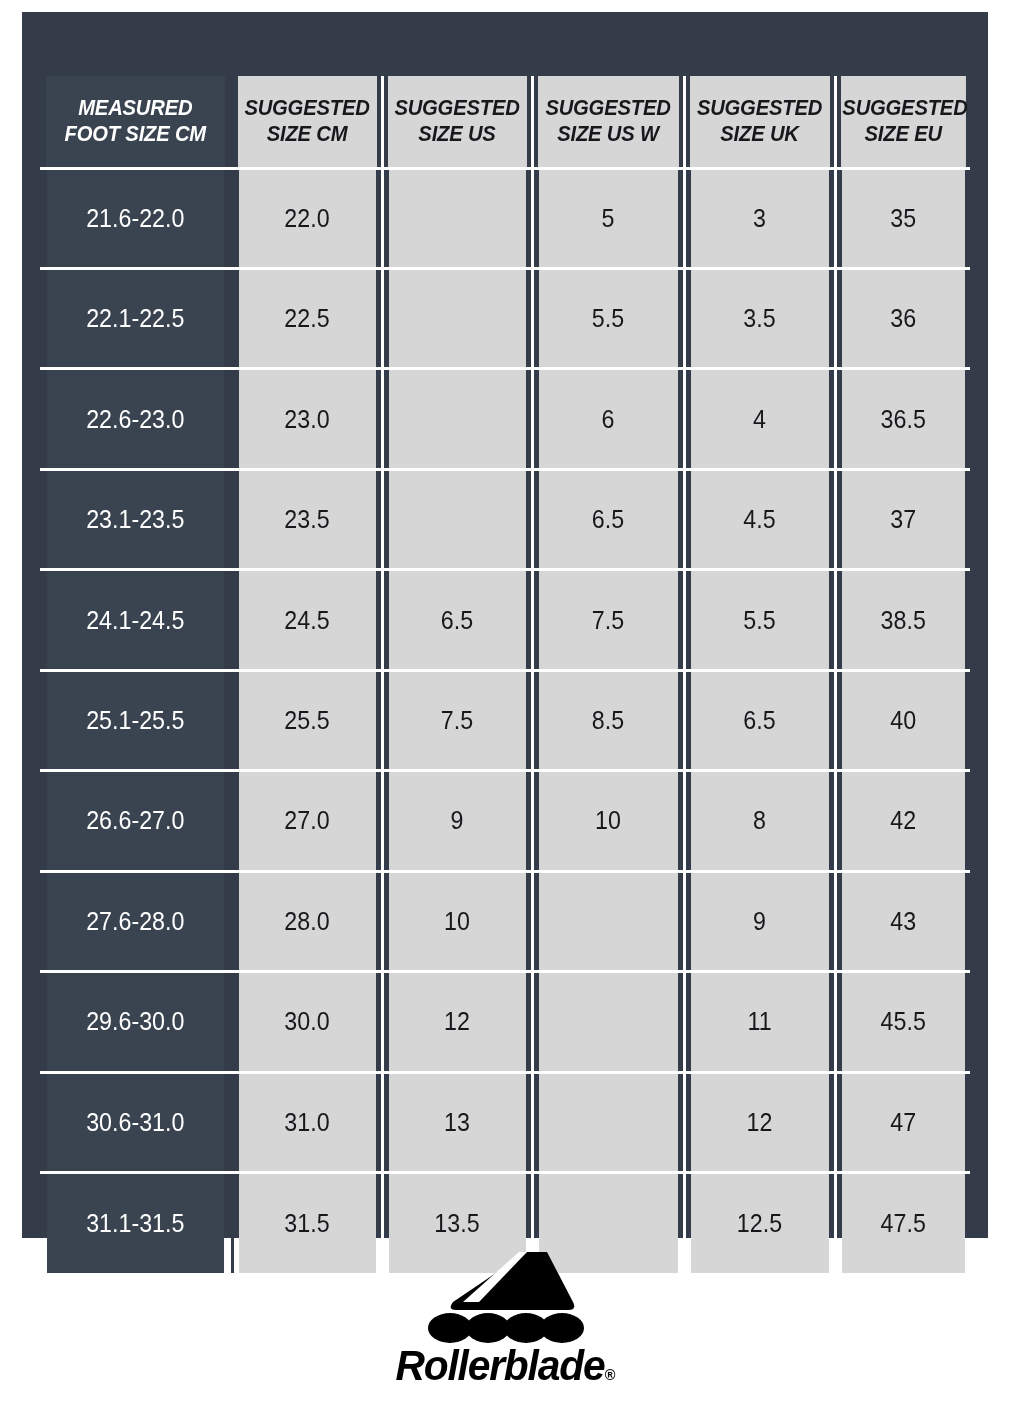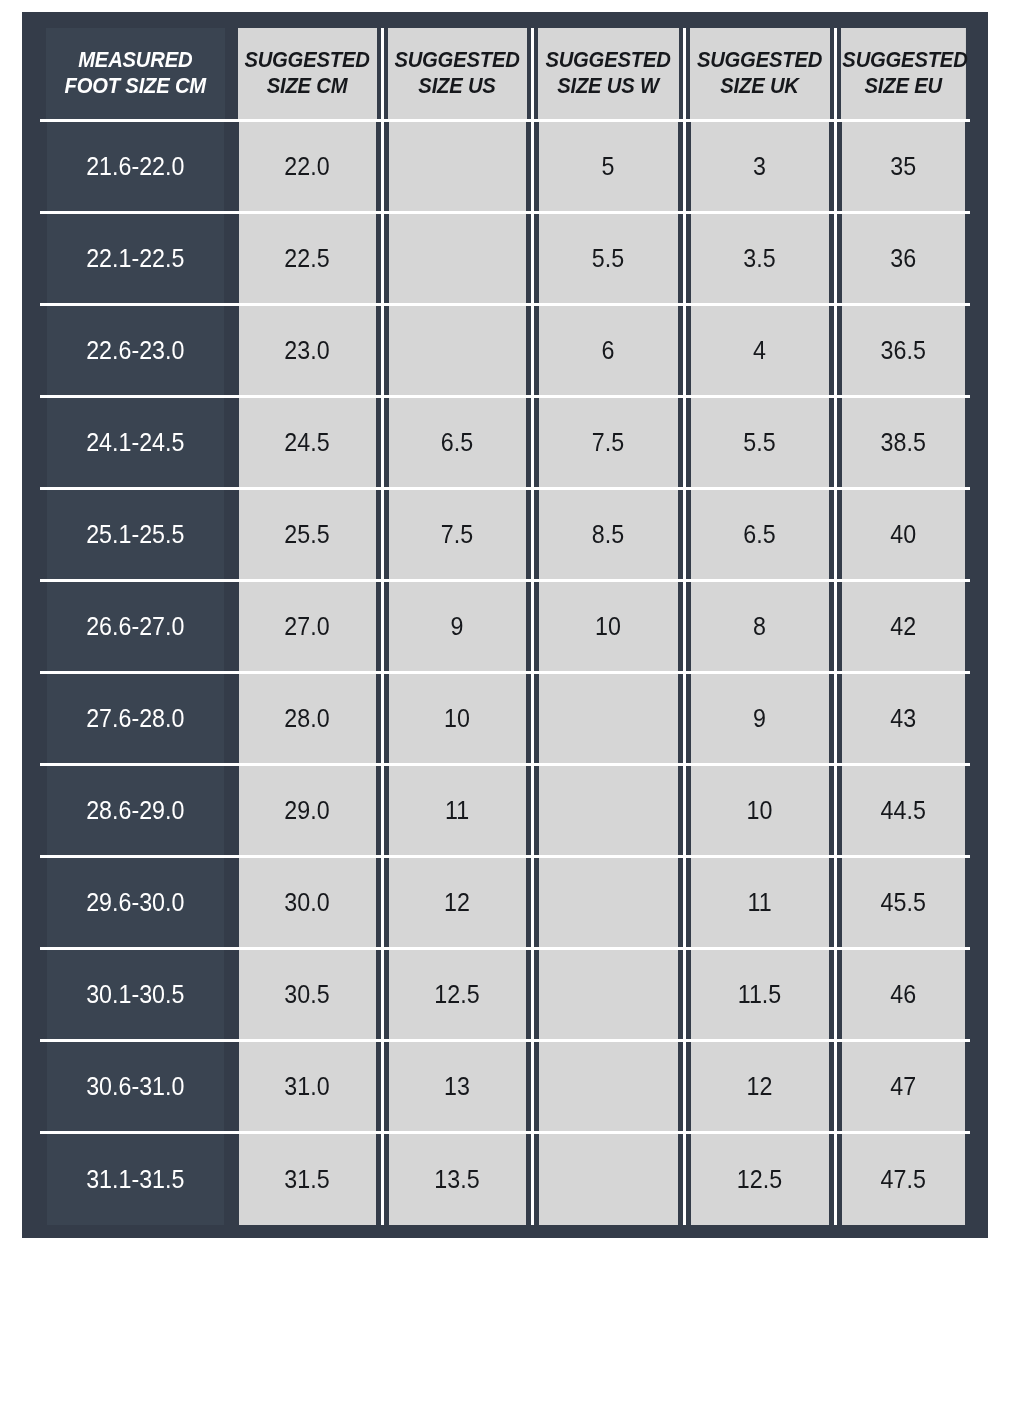--- a/index.html
+++ b/index.html
@@ -28,20 +28,21 @@
     height: 1226px;
     background: #343c49;
     padding: 16px 18px 13px 18px;
   }
 
   .size-table {
     width: 100%;
     height: 100%;
     border-collapse: collapse;
     table-layout: fixed;
+    margin-top: 48px;
   }
 
   
   .size-table thead th {
     background: #d6d6d6;
     color: #16181c;
     font-style: italic;
     font-weight: bold;
     font-size: 21.5px;
     line-height: 1.22;
@@ -187,20 +188,28 @@
           </tr>
           <tr>
             <td class="measured-cell">22.6-23.0</td>
             <td>23.0</td>
             <td></td>
             <td>6</td>
             <td>4</td>
             <td>36.5</td>
           </tr>
           <tr>
+            <td class="measured-cell">23.1-23.5</td>
+            <td>23.5</td>
+            <td></td>
+            <td>6.5</td>
+            <td>4.5</td>
+            <td>37</td>
+          </tr>
+          <tr>
             <td class="measured-cell">24.1-24.5</td>
             <td>24.5</td>
             <td>6.5</td>
             <td>7.5</td>
             <td>5.5</td>
             <td>38.5</td>
           </tr>
           <tr>
             <td class="measured-cell">25.1-25.5</td>
             <td>25.5</td>
@@ -219,57 +228,54 @@
           </tr>
           <tr>
             <td class="measured-cell">27.6-28.0</td>
             <td>28.0</td>
             <td>10</td>
             <td></td>
             <td>9</td>
             <td>43</td>
           </tr>
           <tr>
-            <td class="measured-cell">28.6-29.0</td>
-            <td>29.0</td>
-            <td>11</td>
-            <td></td>
-            <td>10</td>
-            <td>44.5</td>
-          </tr>
-          <tr>
             <td class="measured-cell">29.6-30.0</td>
             <td>30.0</td>
             <td>12</td>
             <td></td>
             <td>11</td>
             <td>45.5</td>
           </tr>
           <tr>
-            <td class="measured-cell">30.1-30.5</td>
-            <td>30.5</td>
-            <td>12.5</td>
-            <td></td>
-            <td>11.5</td>
-            <td>46</td>
-          </tr>
-          <tr>
             <td class="measured-cell">30.6-31.0</td>
             <td>31.0</td>
             <td>13</td>
             <td></td>
             <td>12</td>
             <td>47</td>
           </tr>
           <tr>
             <td class="measured-cell">31.1-31.5</td>
             <td>31.5</td>
             <td>13.5</td>
             <td></td>
             <td>12.5</td>
             <td>47.5</td>
           </tr>
         </tbody>
     </table>
   </div>
 
+  <div class="logo-block">
+    <svg class="logo-mark" width="164" height="92" viewBox="0 0 164 92">
+      <path d="M104 0 L124 0 L150 50 Q154 58 145 58 L33 58 Q24 58 30 50 Z" fill="#000000"></path>
+      <path d="M104 0 L96 0 L40 50 L56 50 Z" fill="#ffffff"></path>
+      <ellipse cx="27" cy="76" rx="22" ry="15" fill="#000000"></ellipse>
+      <ellipse cx="65" cy="76" rx="22" ry="15" fill="#000000"></ellipse>
+      <ellipse cx="103" cy="76" rx="22" ry="15" fill="#000000"></ellipse>
+      <ellipse cx="139" cy="76" rx="22" ry="15" fill="#000000"></ellipse>
+    </svg>
+    <div class="wordmark">
+      <span>Rollerblade</span><span class="reg">®</span>
+    </div>
+  </div>
 
 </div>
 
 </body></html>

